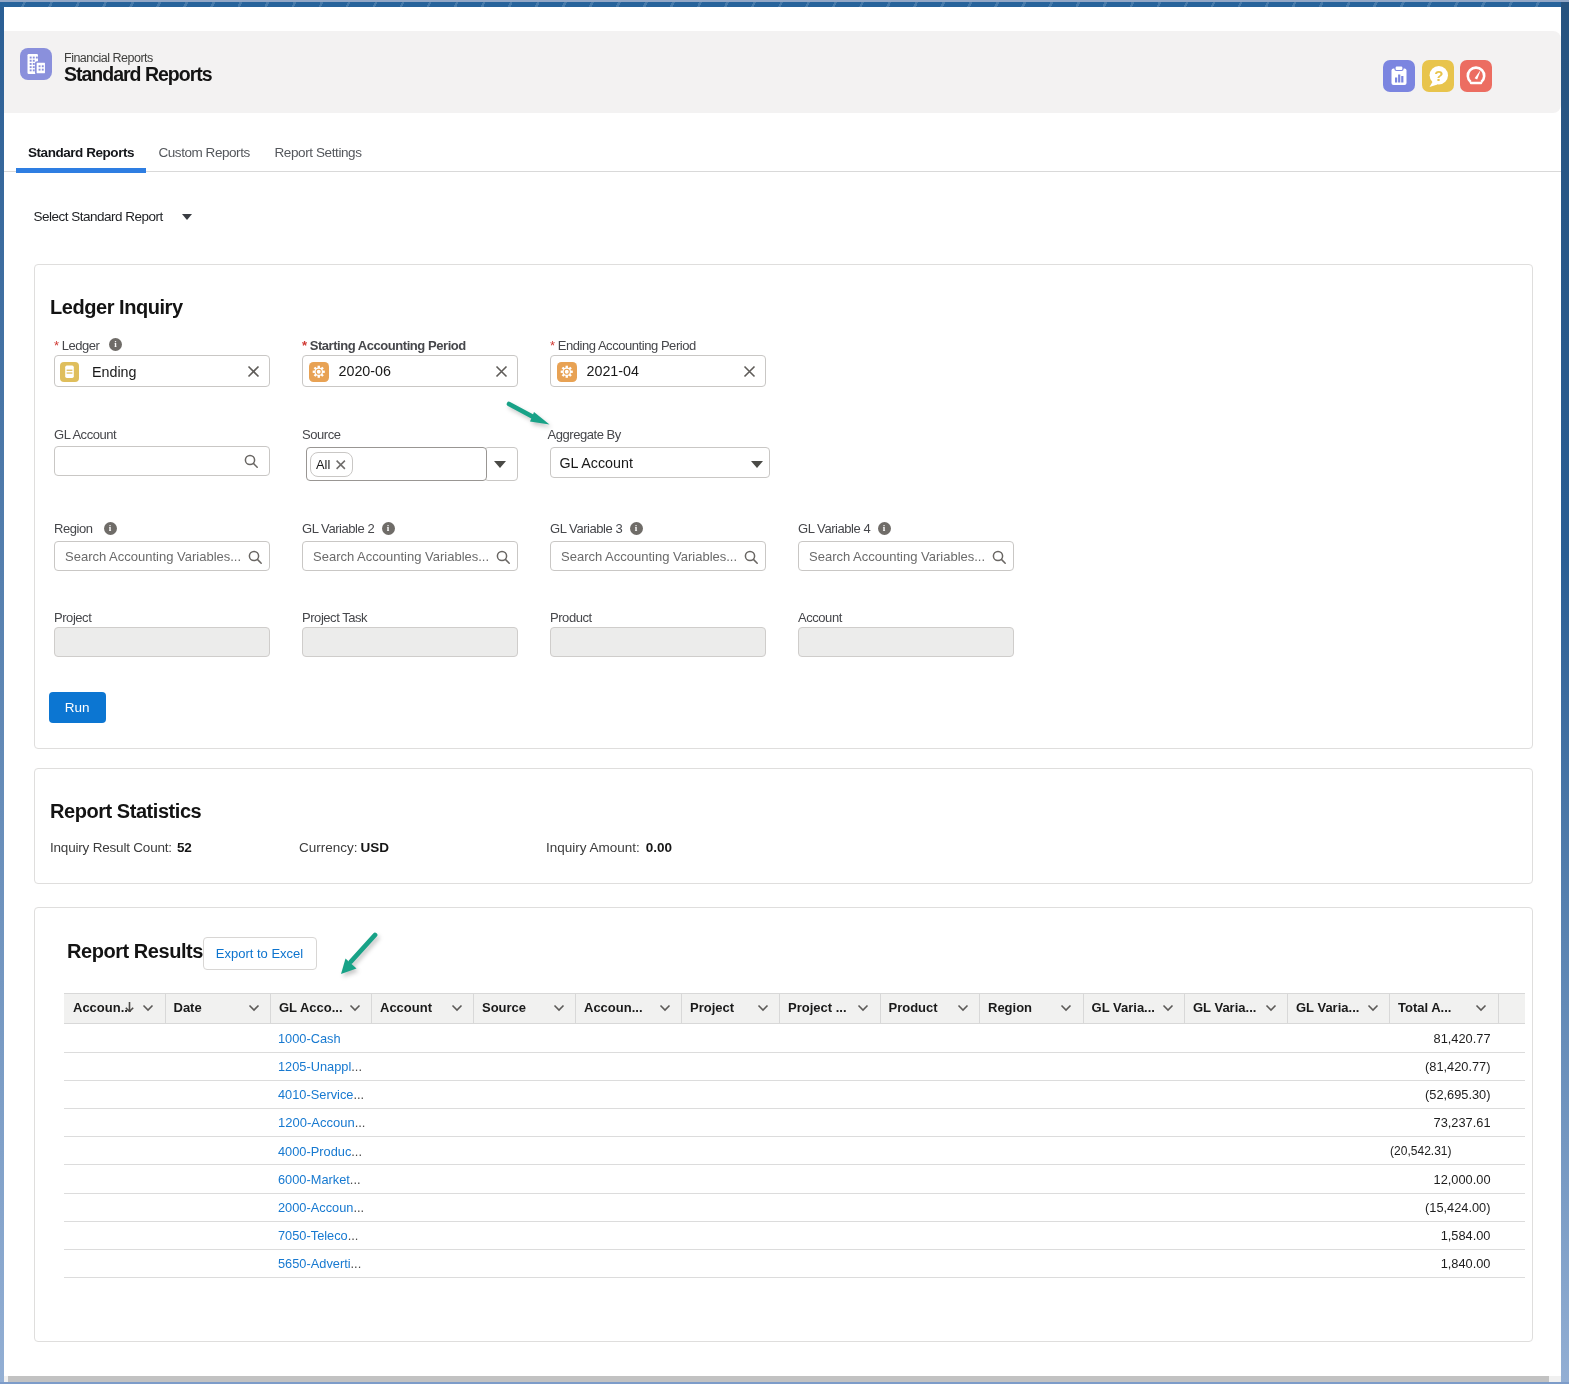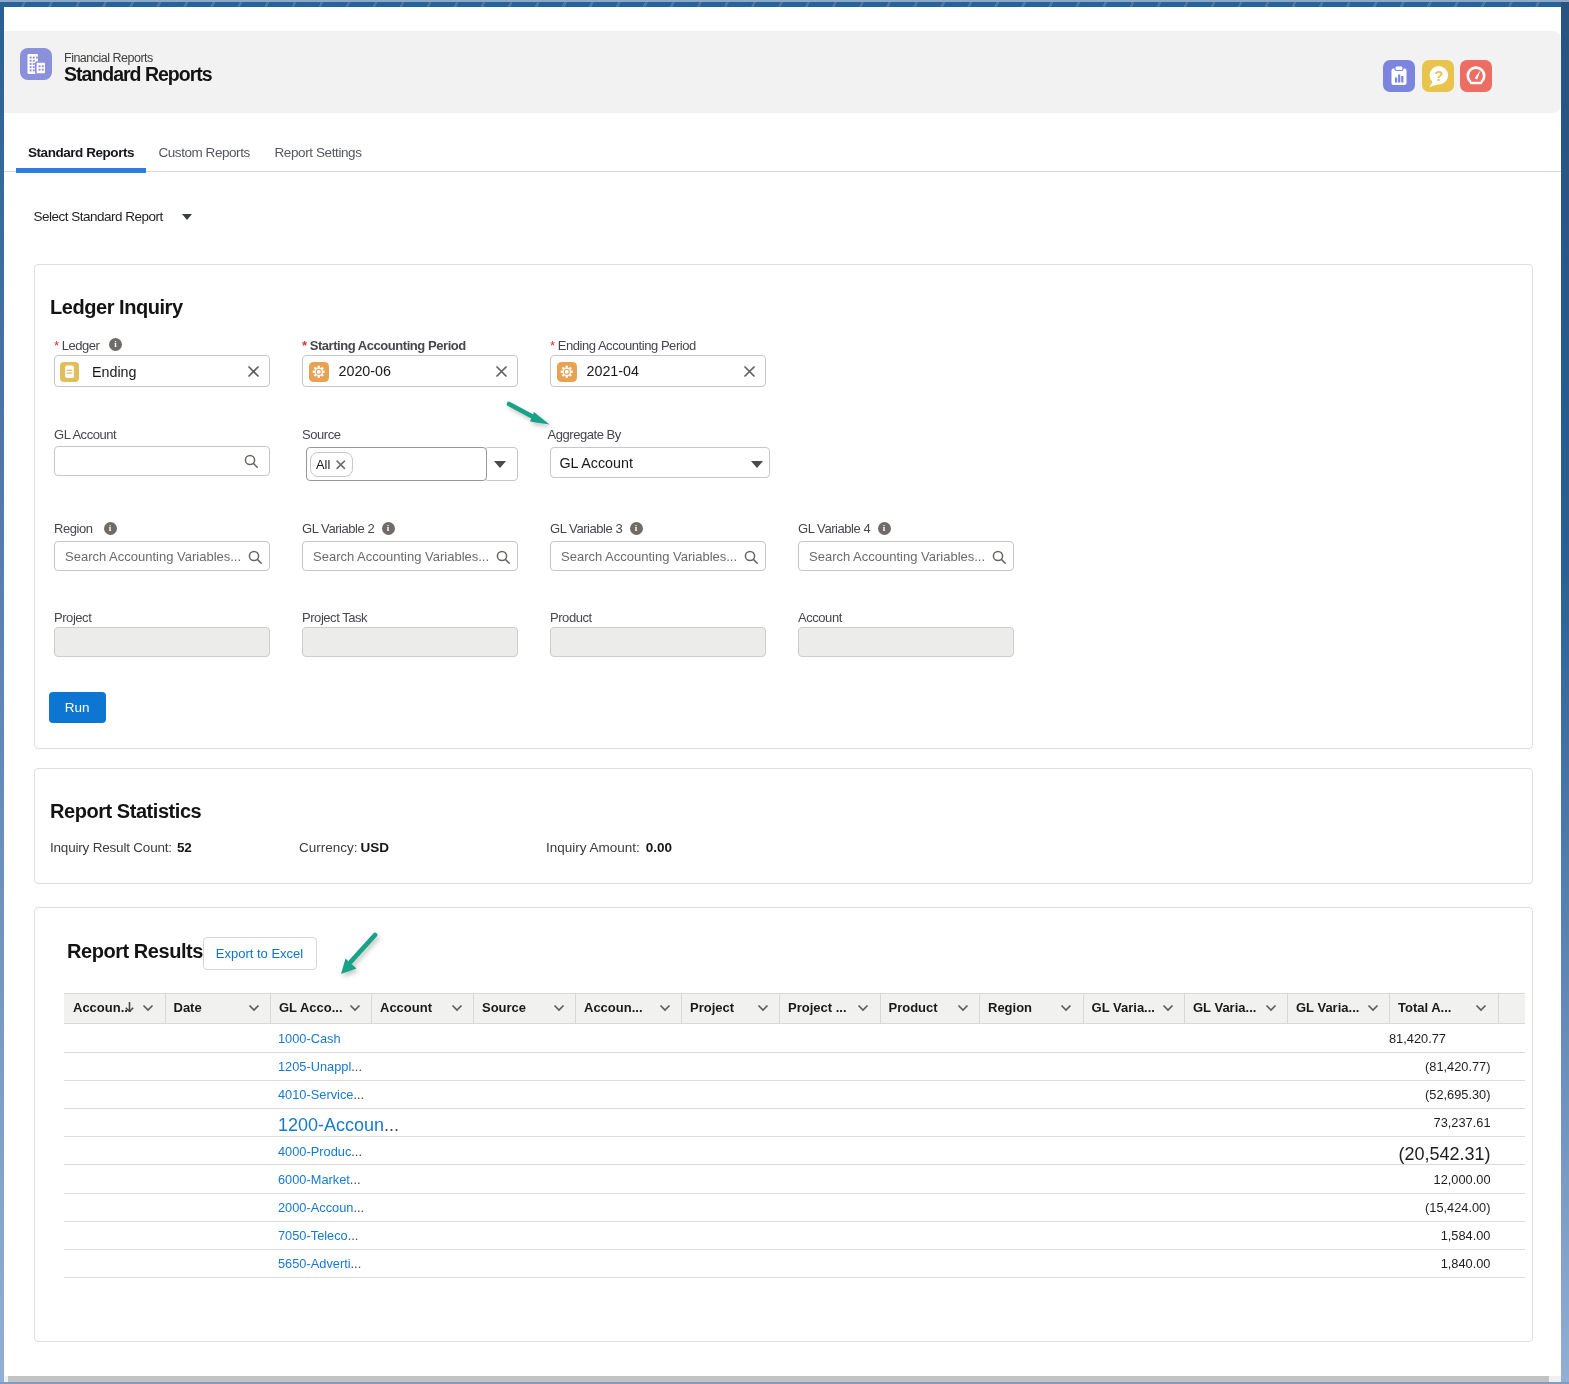--- a/index.html
+++ b/index.html
@@ -343,33 +343,33 @@
   <div class="abs" style="left:1184px; top:992.5px; width:1px; height:31.5px; background:#d8d8d8;"></div>
   <div class="abs" style="left:1287px; top:992.5px; width:1px; height:31.5px; background:#d8d8d8;"></div>
   <div class="abs" style="left:1389px; top:992.5px; width:1px; height:31.5px; background:#d8d8d8;"></div>
   <div class="abs" style="left:1497.5px; top:992.5px; width:1px; height:31.5px; background:#d8d8d8;"></div>
   <svg class="abs" style="left:124px; top:1001px;" width="11" height="13" viewBox="0 0 11 13">
       <path d="M5.5 1 L5.5 10.5 M5.5 10.5 L1.8 6.8 M5.5 10.5 L9.2 6.8" fill="none" stroke="#4e4c4a" stroke-width="1.6"></path>
     </svg>
 
   <div class="abs" style="left:64px; top:1051.5px; width:1461.4px; height:1px; background:#dcdcdc;"></div>
   <div class="abs" style="left:278px; top:1030.8px; font-size:12.8px; color:#1779d0;">1000-Cash</div>
-  <div class="abs" style="left:1389px; top:1030.8px; width:101.5px; text-align:left; font-size:12.8px; color:#1d1d1d;">81,420.77</div>
+  <div class="abs" style="left:1389px; top:1030.8px; width:101.5px; text-align:right; font-size:12.8px; color:#1d1d1d;">81,420.77</div>
   <div class="abs" style="left:64px; top:1079.7px; width:1461.4px; height:1px; background:#dcdcdc;"></div>
   <div class="abs" style="left:278px; top:1059.0px; font-size:12.8px; color:#1779d0;">1205-Unappl<span style="color:#4a4a4a;">...</span></div>
   <div class="abs" style="left:1389px; top:1059.0px; width:101.5px; text-align:right; font-size:12.8px; color:#1d1d1d;">(81,420.77)</div>
   <div class="abs" style="left:64px; top:1107.9px; width:1461.4px; height:1px; background:#dcdcdc;"></div>
   <div class="abs" style="left:278px; top:1087.2px; font-size:12.8px; color:#1779d0;">4010-Service<span style="color:#4a4a4a;">...</span></div>
   <div class="abs" style="left:1389px; top:1087.2px; width:101.5px; text-align:right; font-size:12.8px; color:#1d1d1d;">(52,695.30)</div>
   <div class="abs" style="left:64px; top:1136.1px; width:1461.4px; height:1px; background:#dcdcdc;"></div>
-  <div class="abs" style="left:278px; top:1115.4px; font-size:18px; color:#1779d0;">1200-Accoun<span style="color:#4a4a4a;">...</span></div>
+  <div class="abs" style="left:278px; top:1115.4px; font-size:13px; color:#1779d0;">1200-Accoun<span style="color:#4a4a4a;">...</span></div>
   <div class="abs" style="left:1389px; top:1115.4px; width:101.5px; text-align:right; font-size:12.8px; color:#1d1d1d;">73,237.61</div>
   <div class="abs" style="left:64px; top:1164.3px; width:1461.4px; height:1px; background:#dcdcdc;"></div>
   <div class="abs" style="left:278px; top:1143.6px; font-size:12.8px; color:#1779d0;">4000-Produc<span style="color:#4a4a4a;">...</span></div>
-  <div class="abs" style="left:1389px; top:1143.6px; width:101.5px; text-align:right; font-size:18px; color:#1d1d1d;">(20,542.31)</div>
+  <div class="abs" style="left:1350px; top:1143.6px; width:101.5px; text-align:right; font-size:12px; color:#1d1d1d;">(20,542.31)</div>
   <div class="abs" style="left:64px; top:1192.5px; width:1461.4px; height:1px; background:#dcdcdc;"></div>
   <div class="abs" style="left:278px; top:1171.8px; font-size:12.8px; color:#1779d0;">6000-Market<span style="color:#4a4a4a;">...</span></div>
   <div class="abs" style="left:1389px; top:1171.8px; width:101.5px; text-align:right; font-size:12.8px; color:#1d1d1d;">12,000.00</div>
   <div class="abs" style="left:64px; top:1220.7px; width:1461.4px; height:1px; background:#dcdcdc;"></div>
   <div class="abs" style="left:278px; top:1200.0px; font-size:12.8px; color:#1779d0;">2000-Accoun<span style="color:#4a4a4a;">...</span></div>
   <div class="abs" style="left:1389px; top:1200.0px; width:101.5px; text-align:right; font-size:12.8px; color:#1d1d1d;">(15,424.00)</div>
   <div class="abs" style="left:64px; top:1248.9px; width:1461.4px; height:1px; background:#dcdcdc;"></div>
   <div class="abs" style="left:278px; top:1228.2px; font-size:12.8px; color:#1779d0;">7050-Teleco<span style="color:#4a4a4a;">...</span></div>
   <div class="abs" style="left:1389px; top:1228.2px; width:101.5px; text-align:right; font-size:12.8px; color:#1d1d1d;">1,584.00</div>
   <div class="abs" style="left:64px; top:1277.1px; width:1461.4px; height:1px; background:#dcdcdc;"></div>

